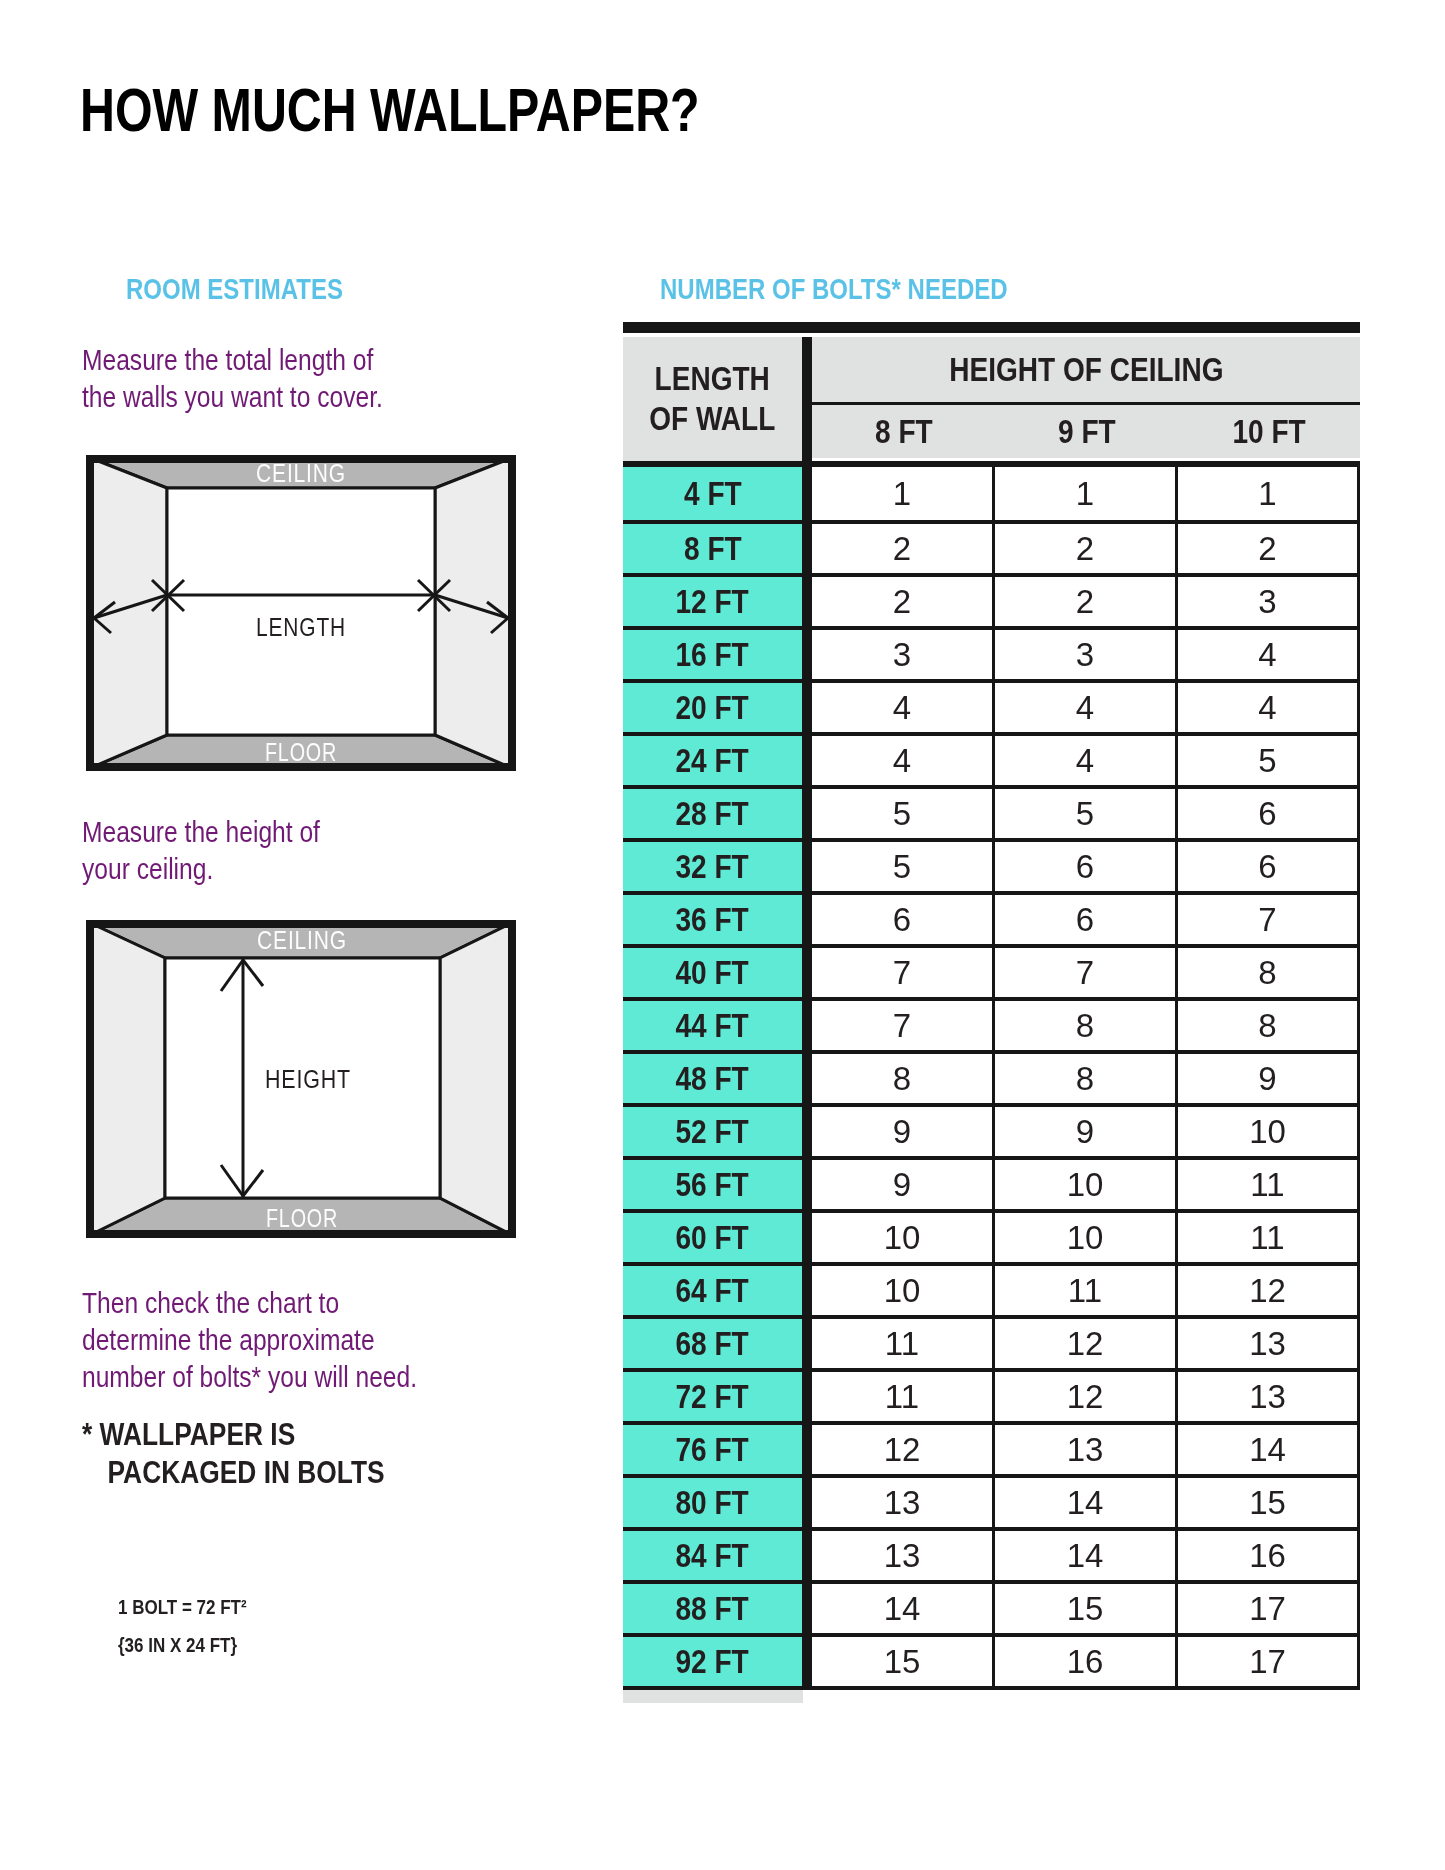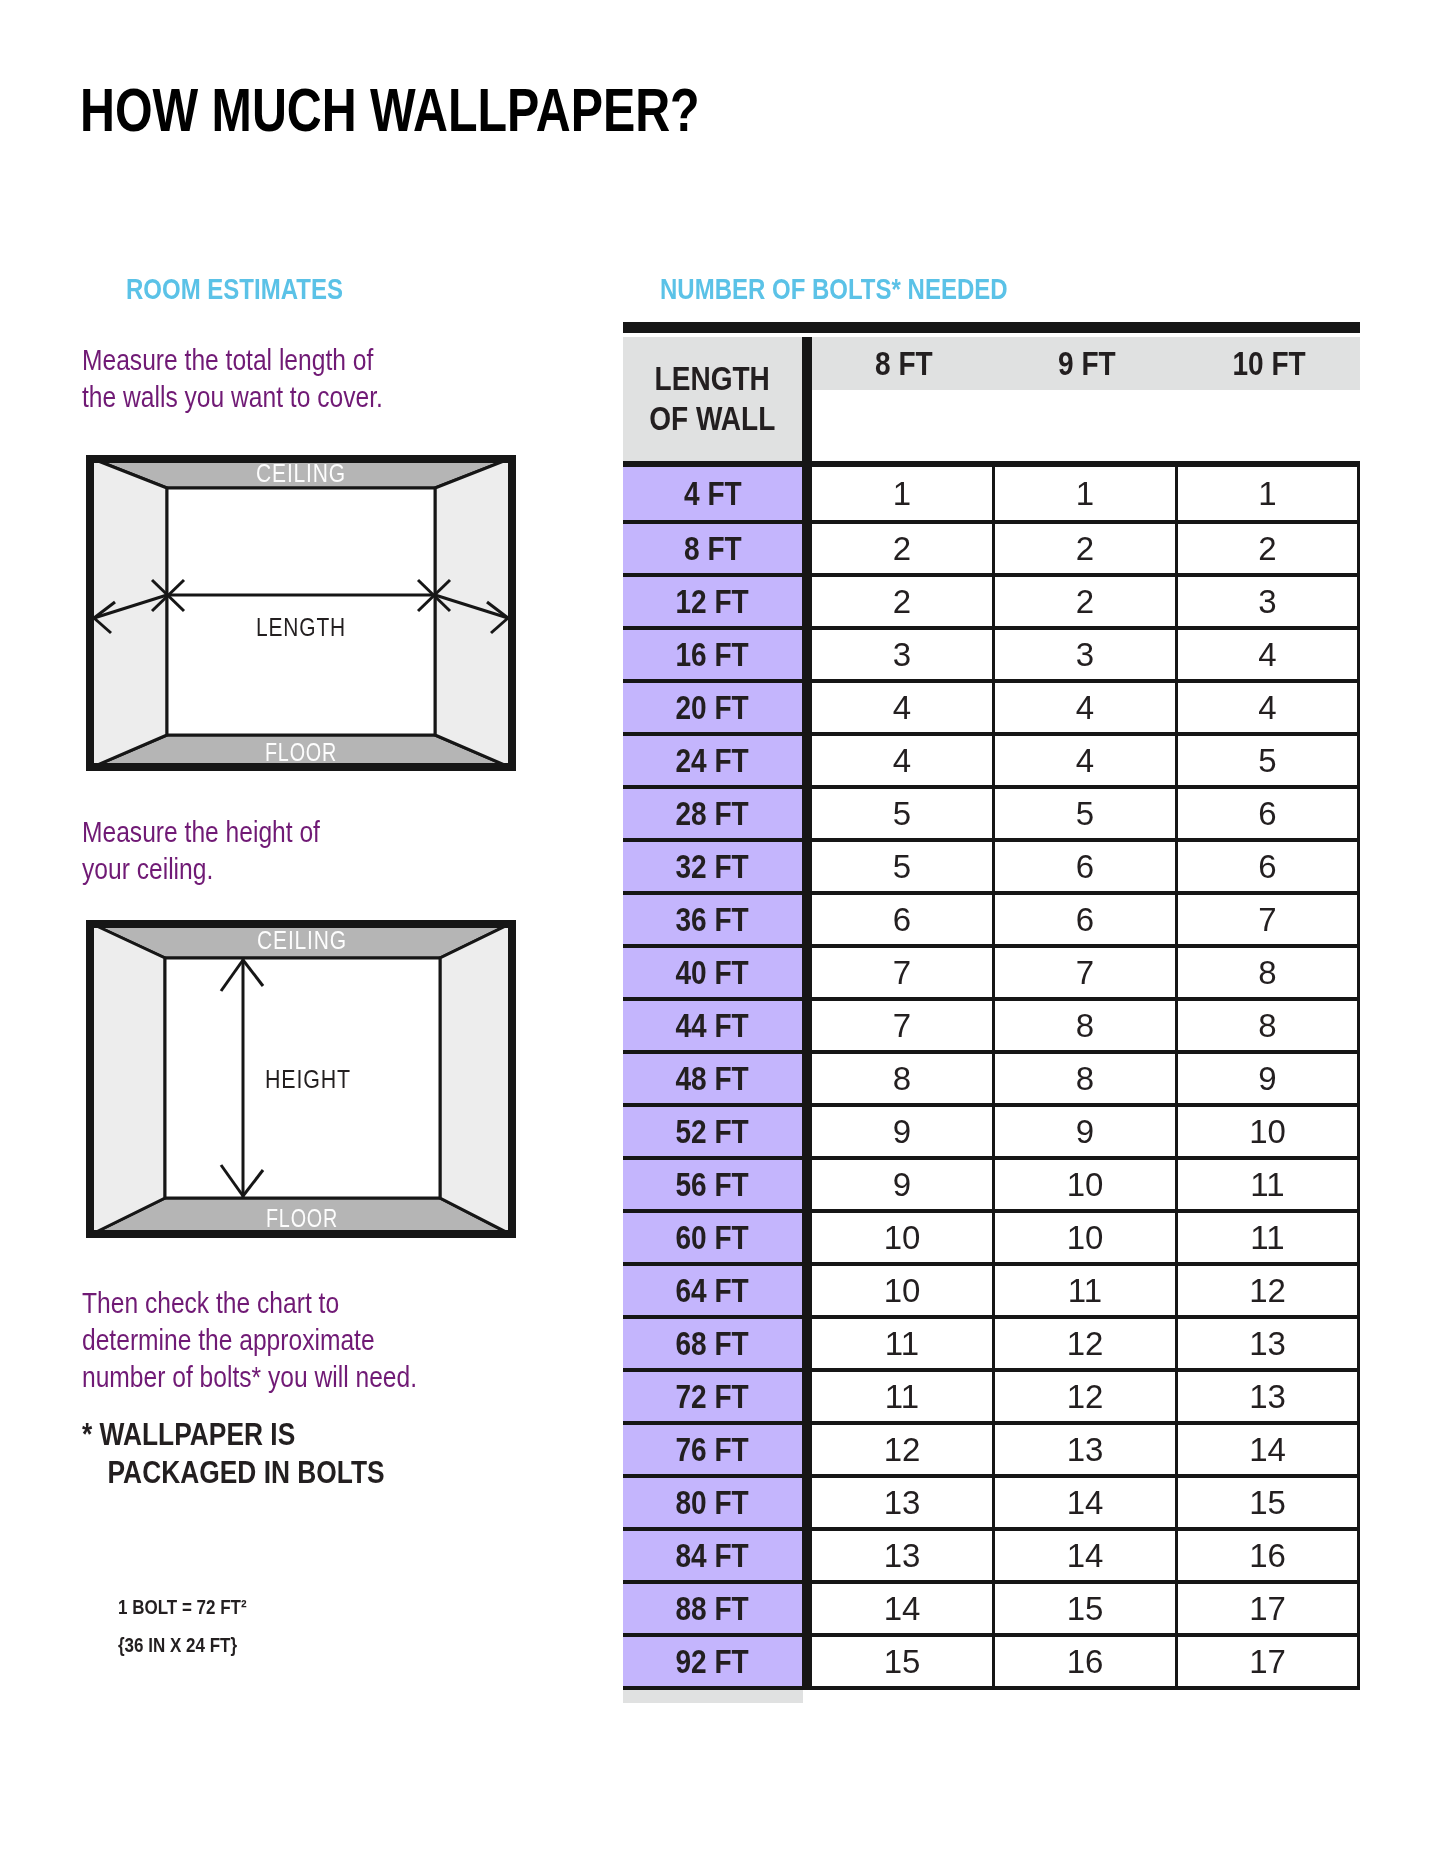--- a/index.html
+++ b/index.html
@@ -49,21 +49,21 @@
     display:flex; align-items:center; justify-content:center;
     font-weight:bold; font-size:33px;
   }
   .hdr-fts { display:grid; grid-template-columns:183px 183px 182px; height:53px; background:#e0e1e1; }
   .hdr-ft { display:flex; align-items:center; justify-content:center; font-weight:bold; font-size:33px; }
 
   .tbl-body { border-bottom:4px solid #161616; }
   .trow { display:grid; grid-template-columns:189px 183px 183px 182px; height:53px; border-top:4px solid #161616; }
   .trow.first { border-top:none; }
   .cell { display:flex; align-items:center; justify-content:center; font-size:33px; }
-  .rowhead { background:#c4b5fd; border-right:10px solid #161616; font-weight:bold; }
+  .rowhead { background:#5eead4; border-right:10px solid #161616; font-weight:bold; }
   .val { background:#ffffff; border-right:3px solid #161616; }
   .tbl-stub { width:180px; height:13px; background:#e0e1e1; }
 </style>
 </head>
 <body>
 
 <div class="title">
   <span class="cond" style="transform:scaleX(0.78)">HOW MUCH WALLPAPER?</span>
 </div>
 
@@ -162,20 +162,23 @@
 <div class="bolt-table">
   <div class="tbl-topbar"></div>
   <div class="tbl-header">
     <div class="hdr-corner">
       <span class="condc">
         <div>LENGTH</div>
         <div>OF WALL</div>
       </span>
     </div>
     <div>
+      <div class="hdr-group">
+        <span class="condc">HEIGHT OF CEILING</span>
+      </div>
       <div class="hdr-fts">
         <div class="hdr-ft">
           <span class="condc">8 FT</span>
         </div>
         <div class="hdr-ft">
           <span class="condc">9 FT</span>
         </div>
         <div class="hdr-ft">
           <span class="condc">10 FT</span>
         </div>

